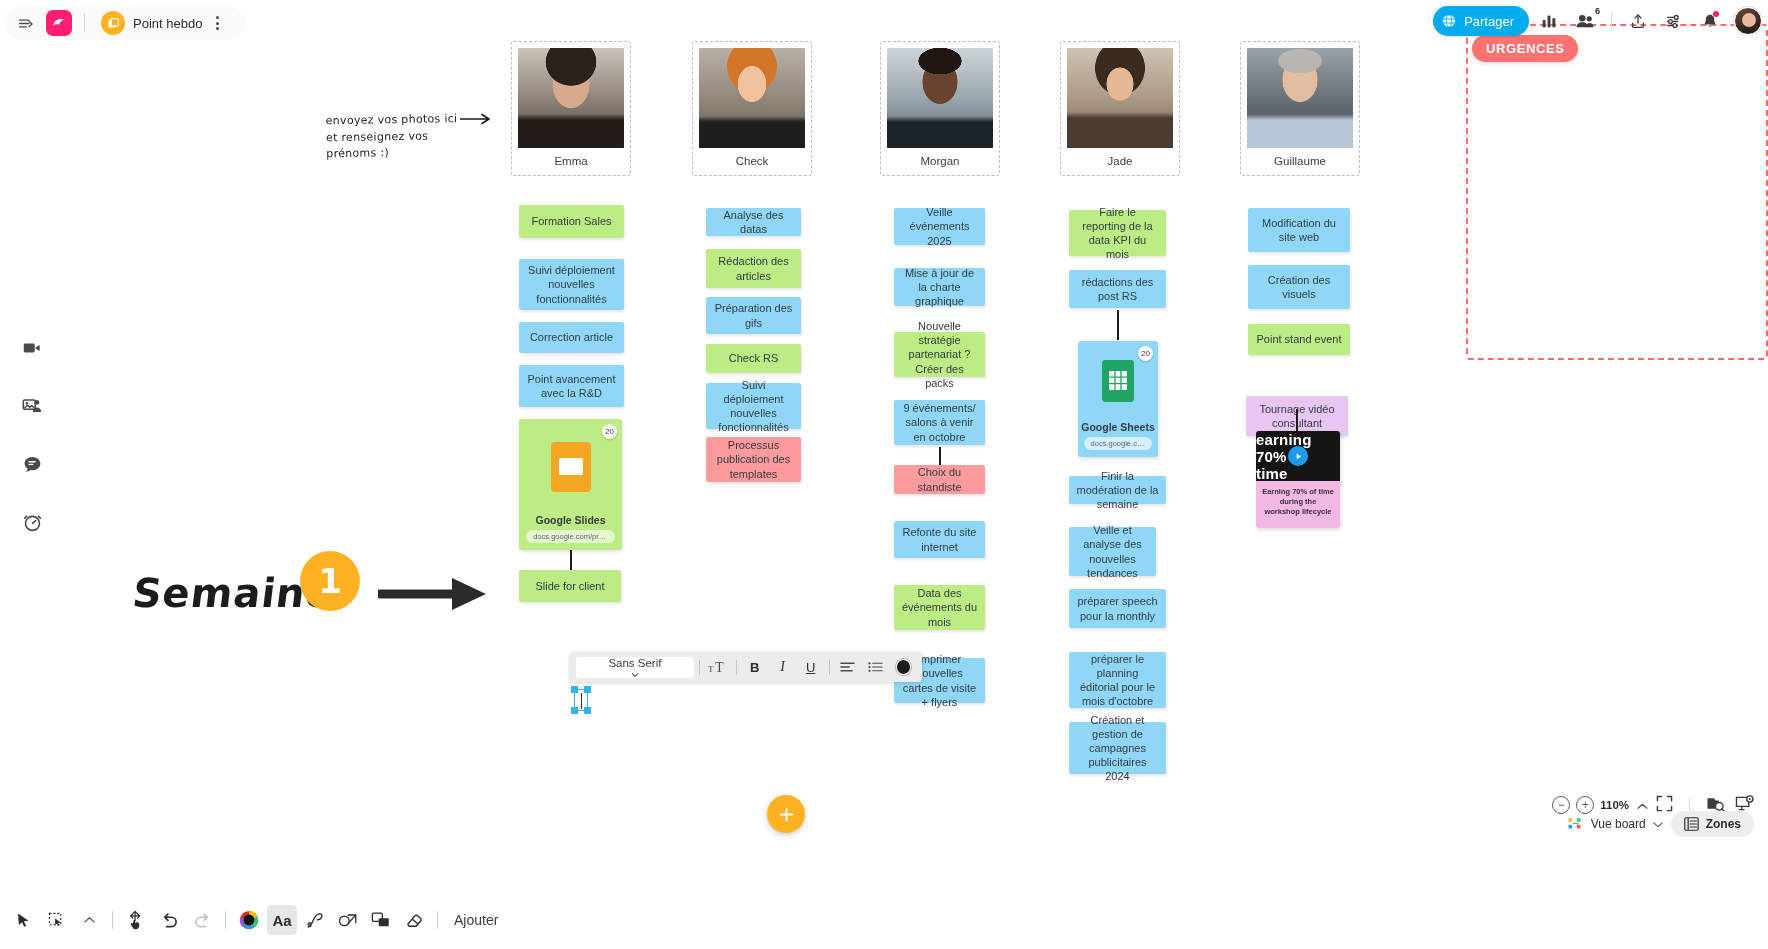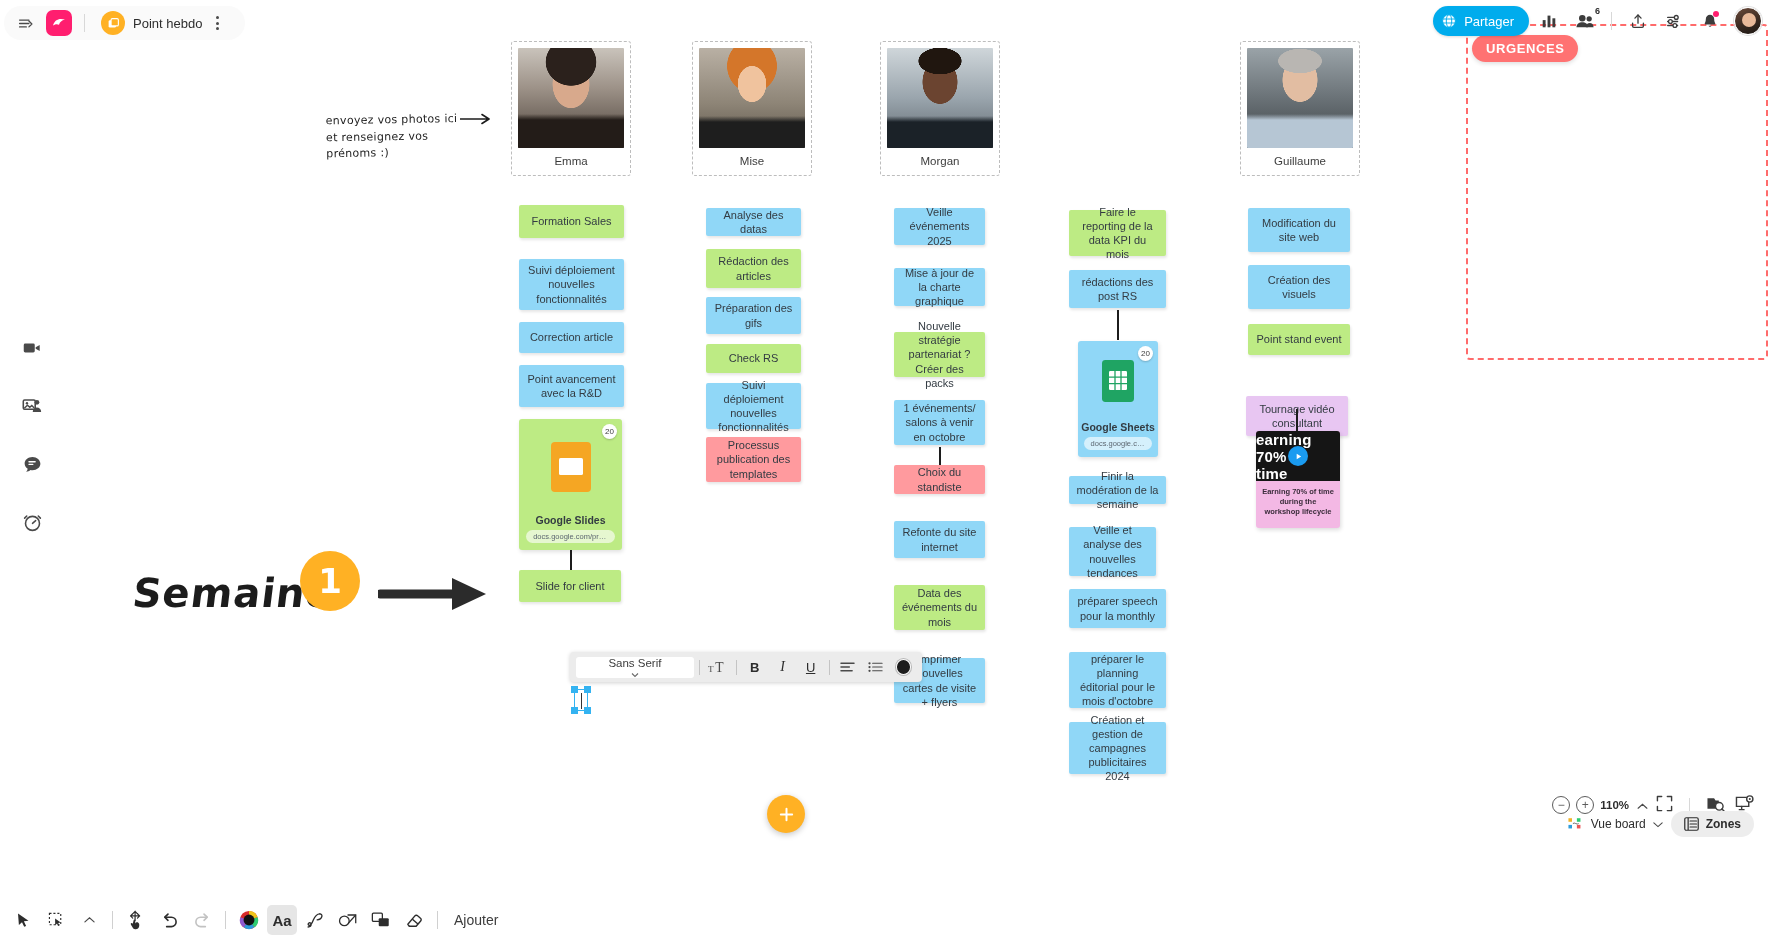--- a/index.html
+++ b/index.html
@@ -355,33 +355,42 @@
       <div class="person-name">Emma</div>
     </div>
 
     <div class="person-frame" style="left:692px; top:41px; width:120px;">
       <div class="person-photo">
         <div class="ph" style="background:linear-gradient(180deg,#b9b0a4 0%,#8e8577 55%,#5d554a 100%);"></div>
         <div class="ph" style="background:radial-gradient(ellipse 30px 32px at 50% 18%, #d4762a 0 82%, transparent 84%);"></div>
         <div class="ph" style="background:radial-gradient(ellipse 19px 24px at 50% 36%, #f0c39e 0 74%, transparent 76%);"></div>
         <div class="ph" style="background:linear-gradient(180deg,transparent 68%, #1e1e1e 74%);"></div>
       </div>
-      <div class="person-name">Mise</div>
+      <div class="person-name">Check</div>
     </div>
 
     <div class="person-frame" style="left:880px; top:41px; width:120px;">
       <div class="person-photo">
         <div class="ph" style="background:linear-gradient(180deg,#cfd6da 0%,#9aa5ad 50%,#5d666d 100%);"></div>
         <div class="ph" style="background:radial-gradient(ellipse 24px 30px at 50% 34%, #6b4430 0 72%, transparent 74%);"></div>
         <div class="ph" style="background:radial-gradient(ellipse 26px 16px at 50% 13%, #20160f 0 82%, transparent 84%);"></div>
         <div class="ph" style="background:linear-gradient(180deg,transparent 68%, #1b2228 74%);"></div>
       </div>
       <div class="person-name">Morgan</div>
     </div>
 
+    <div class="person-frame" style="left:1060px; top:41px; width:120px;">
+      <div class="person-photo">
+        <div class="ph" style="background:linear-gradient(180deg,#cfc3b3 0%,#ab9a86 50%,#6e6050 100%);"></div>
+        <div class="ph" style="background:radial-gradient(ellipse 30px 33px at 50% 20%, #3b2a1e 0 82%, transparent 84%);"></div>
+        <div class="ph" style="background:radial-gradient(ellipse 18px 22px at 50% 36%, #e7b894 0 74%, transparent 76%);"></div>
+        <div class="ph" style="background:linear-gradient(180deg,transparent 64%, #4a3b2e 70%);"></div>
+      </div>
+      <div class="person-name">Jade</div>
+    </div>
 
     <div class="person-frame" style="left:1240px; top:41px; width:120px;">
       <div class="person-photo">
         <div class="ph" style="background:linear-gradient(180deg,#9aa3a8 0%,#6f777c 45%,#3b4145 100%);"></div>
         <div class="ph" style="background:radial-gradient(ellipse 24px 30px at 50% 32%, #e2bda2 0 72%, transparent 74%);"></div>
         <div class="ph" style="background:radial-gradient(ellipse 27px 15px at 50% 13%, #b9b6b2 0 80%, transparent 82%);"></div>
         <div class="ph" style="background:linear-gradient(180deg,transparent 66%, #b6c6d4 72%);"></div>
       </div>
       <div class="person-name">Guillaume</div>
     </div>
@@ -408,21 +417,21 @@
     <div class="card c-blue" style="left:706px; top:208px; width:95px; height:28px;">Analyse des datas</div>
     <div class="card c-green" style="left:706px; top:249px; width:95px; height:39px;">Rédaction des articles</div>
     <div class="card c-blue" style="left:706px; top:297px; width:95px; height:37px;">Préparation des gifs</div>
     <div class="card c-green" style="left:706px; top:344px; width:95px; height:29px;">Check RS</div>
     <div class="card c-blue" style="left:706px; top:383px; width:95px; height:46px;">Suivi déploiement nouvelles fonctionnalités</div>
     <div class="card c-pink" style="left:706px; top:437px; width:95px; height:45px;">Processus publication des templates</div>
 
     <div class="card c-blue" style="left:894px; top:208px; width:91px; height:37px;">Veille événements 2025</div>
     <div class="card c-blue" style="left:894px; top:268px; width:91px; height:38px;">Mise à jour de la charte graphique</div>
     <div class="card c-green" style="left:894px; top:332px; width:91px; height:45px;">Nouvelle stratégie partenariat ? Créer des packs</div>
-    <div class="card c-blue" style="left:894px; top:400px; width:91px; height:45px;">1 événements/ salons à venir en octobre</div>
+    <div class="card c-blue" style="left:894px; top:400px; width:91px; height:45px;">9 événements/ salons à venir en octobre</div>
     <div class="connector" style="left:939px; top:447px; height:18px;"></div>
     <div class="card c-pink" style="left:894px; top:465px; width:91px; height:29px;">Choix du standiste</div>
     <div class="card c-blue" style="left:894px; top:521px; width:91px; height:37px;">Refonte du site internet</div>
     <div class="card c-green" style="left:894px; top:585px; width:91px; height:45px;">Data des événements du mois</div>
     <div class="card c-blue" style="left:894px; top:658px; width:91px; height:45px;">Imprimer nouvelles cartes de visite + flyers</div>
 
     <div class="card c-green" style="left:1069px; top:210px; width:97px; height:46px;">Faire le reporting de la data KPI du mois</div>
     <div class="card c-blue" style="left:1069px; top:270px; width:97px; height:38px;">rédactions des post RS</div>
     <div class="connector" style="left:1117px; top:310px; height:30px;"></div>
     <div class="doccard c-blue" style="left:1078px; top:341px; width:80px; height:116px;">

